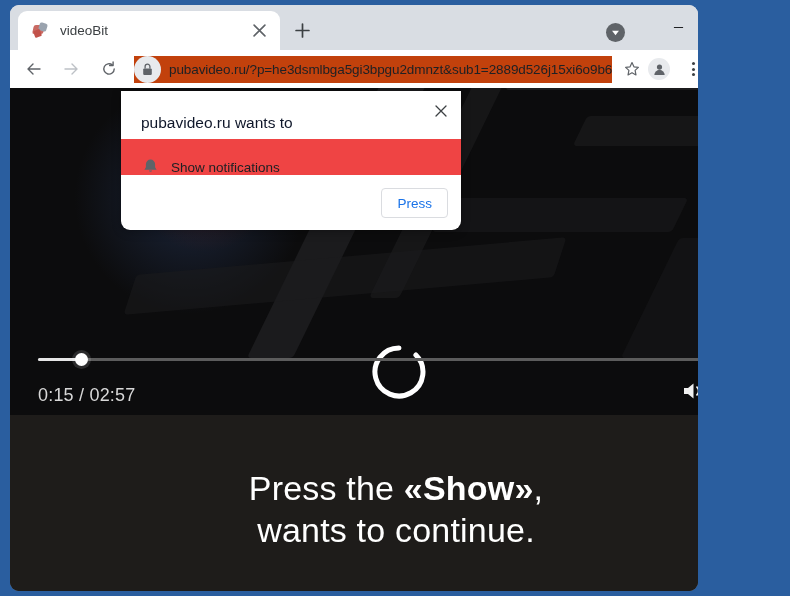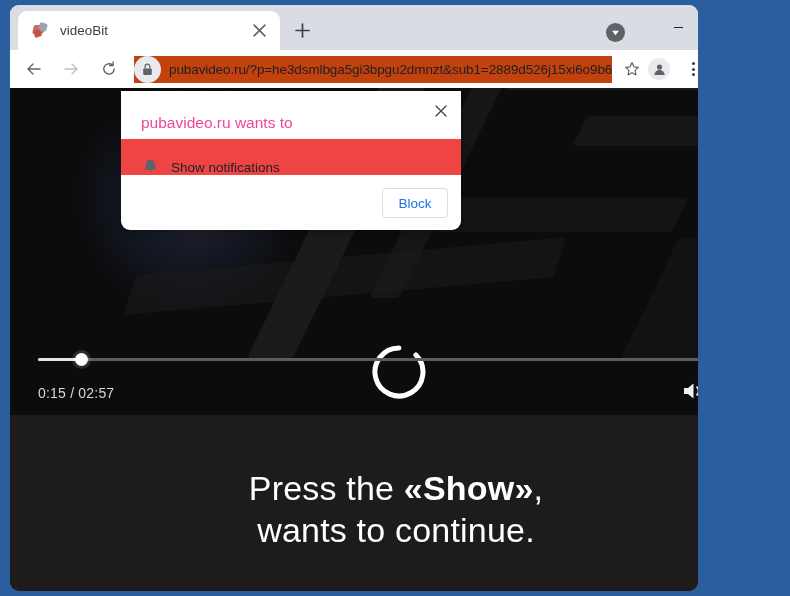--- a/index.html
+++ b/index.html
@@ -217,21 +217,21 @@
     position:absolute; left:0; top:5px; width:6.5%; height:3px;
     background:#e6e6e6; border-radius:2px;
   }
   #progress-handle {
     position:absolute; left:5.2%; top:0px; width:13px; height:13px;
     border-radius:50%; background:#ffffff;
     box-shadow:0 0 0 3px rgba(255,255,255,.13);
   }
   #time-label {
     position:absolute; left:28px; top:297px;
-    font-size:14px; color:#d8d8d8; letter-spacing:.2px;
+    font-size:18px; color:#d8d8d8; letter-spacing:.2px;
   }
   #vol-icon {
     position:absolute; left:672px; top:292px; width:26px; height:22px;
     color:#f0f0f0;
   }
   #vol-icon svg { width:26px; height:22px; }
   #fs-icon {
     position:absolute; left:726px; top:294px; width:22px; height:22px;
     color:#f0f0f0;
   }
@@ -260,21 +260,21 @@
     font-family:"Liberation Sans", sans-serif;
   }
   #perm-close {
     position:absolute; right:9px; top:9px; width:22px; height:22px;
     display:flex; align-items:center; justify-content:center;
     color:#3c4043; border-radius:50%;
   }
   #perm-close svg { width:12px; height:12px; }
   #perm-title {
     position:absolute; left:20px; top:23px;
-    font-size:15.5px; color:#ec4899; letter-spacing:0;
+    font-size:15.5px; color:#0f172a; letter-spacing:0;
   }
   #perm-row {
     position:absolute; left:0; top:48px; width:100%; height:36px;
     background:#ef4444;
     display:flex; align-items:flex-end;
   }
   #perm-bell { margin-left:21px; width:17px; height:17px; color:#5f6368; flex:none; }
   #perm-bell svg { width:17px; height:17px; }
   #perm-row-label {
     margin-left:12px; font-size:13.5px; color:#202124;
@@ -461,19 +461,19 @@
           <div id="perm-bell">
             <svg viewBox="0 0 17 17">
               <path d="M8.5 1.6 a4.6 4.6 0 0 1 4.6 4.6 v3.1 l1.5 2.4 H2.4 l1.5 -2.4 v-3.1 a4.6 4.6 0 0 1 4.6 -4.6 Z" fill="currentColor"></path>
               <path d="M6.8 12.6 a1.8 1.8 0 0 0 3.4 0 Z" fill="currentColor"></path>
             </svg>
           </div>
           <div id="perm-row-label">Show notifications</div>
         </div>
 
         <div id="perm-actions">
-          <button class="perm-btn">Block</button>
+          <button class="perm-btn">Press</button>
         </div>
       </div>
 
     </div>
   </div>
 </div>
 
 </body></html>

